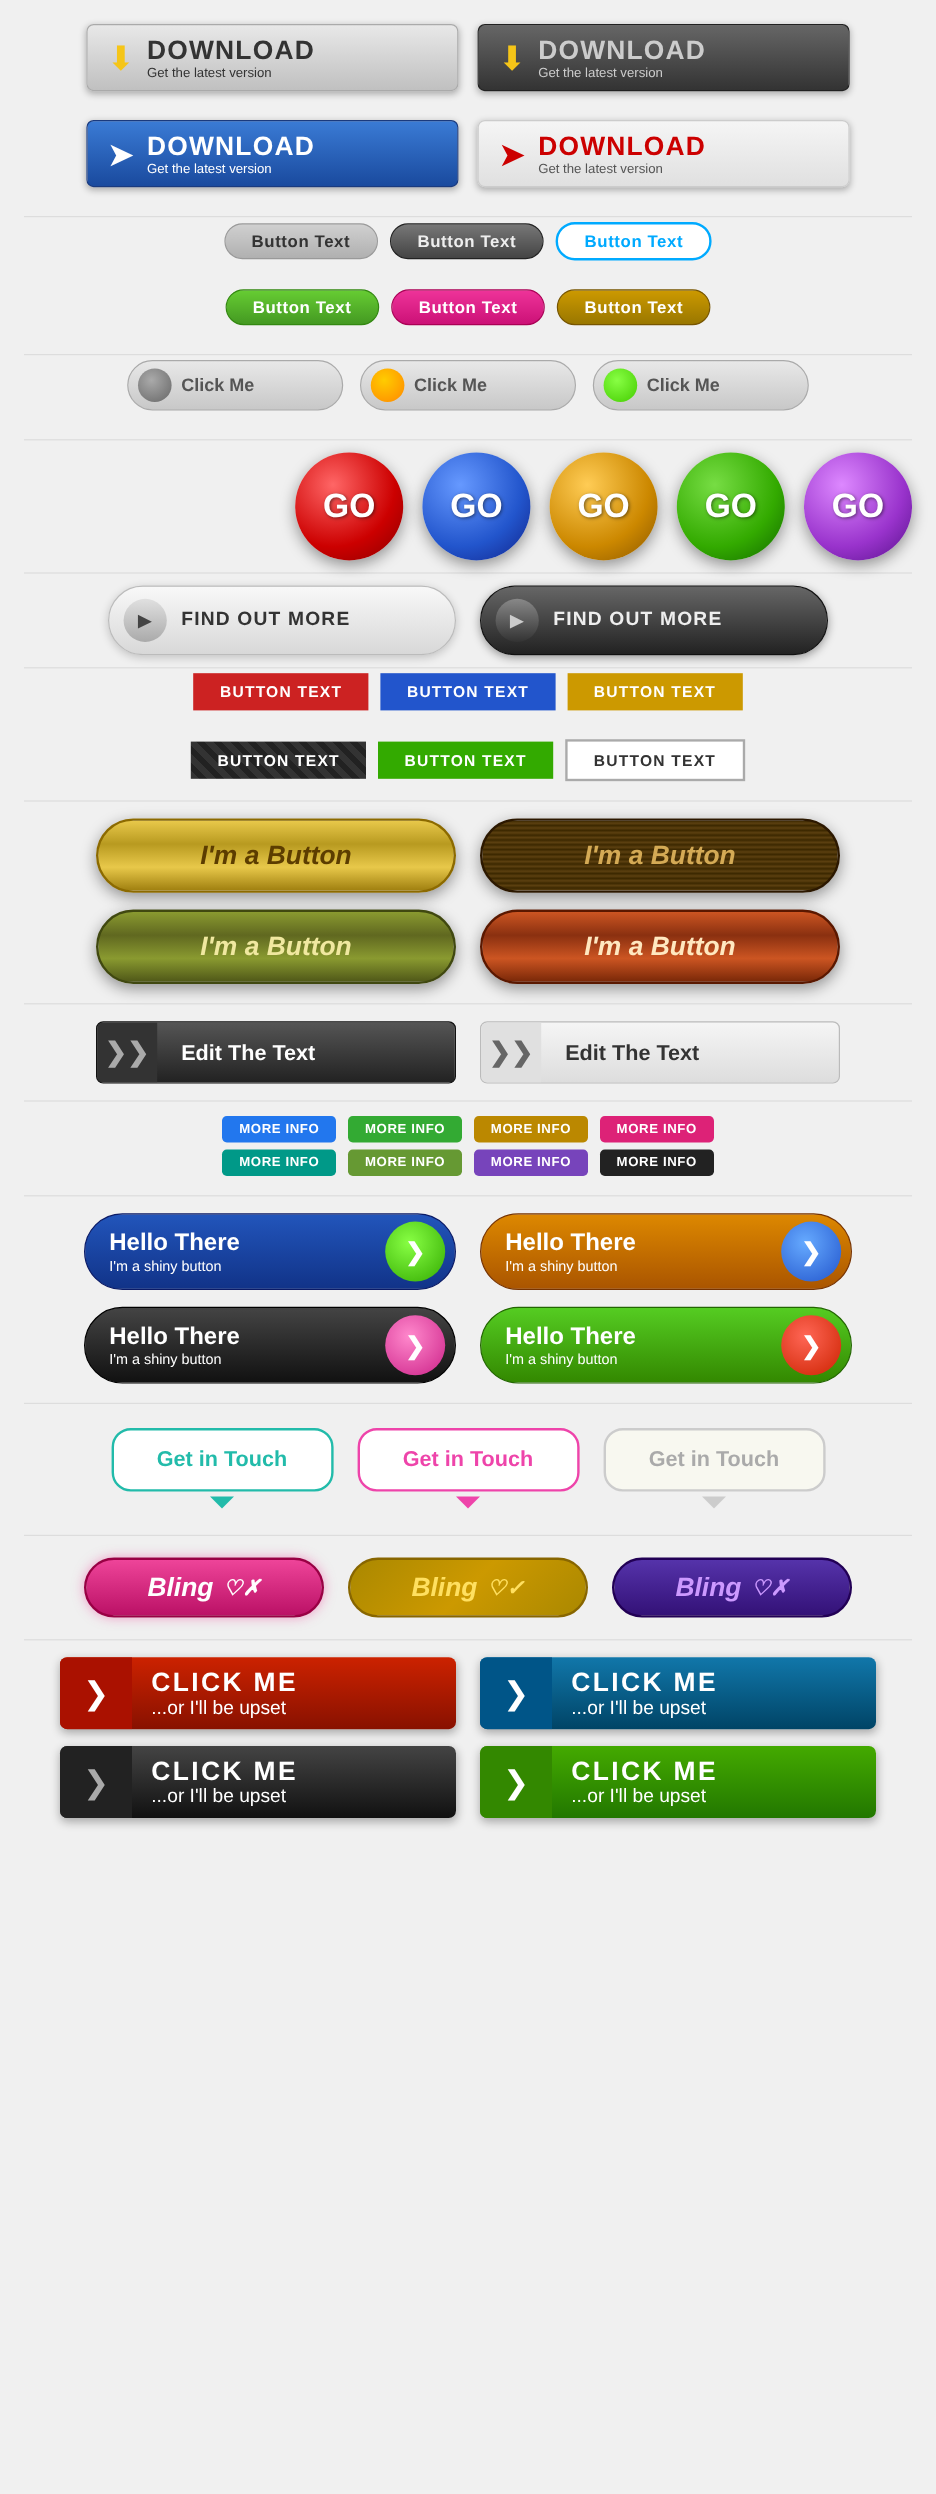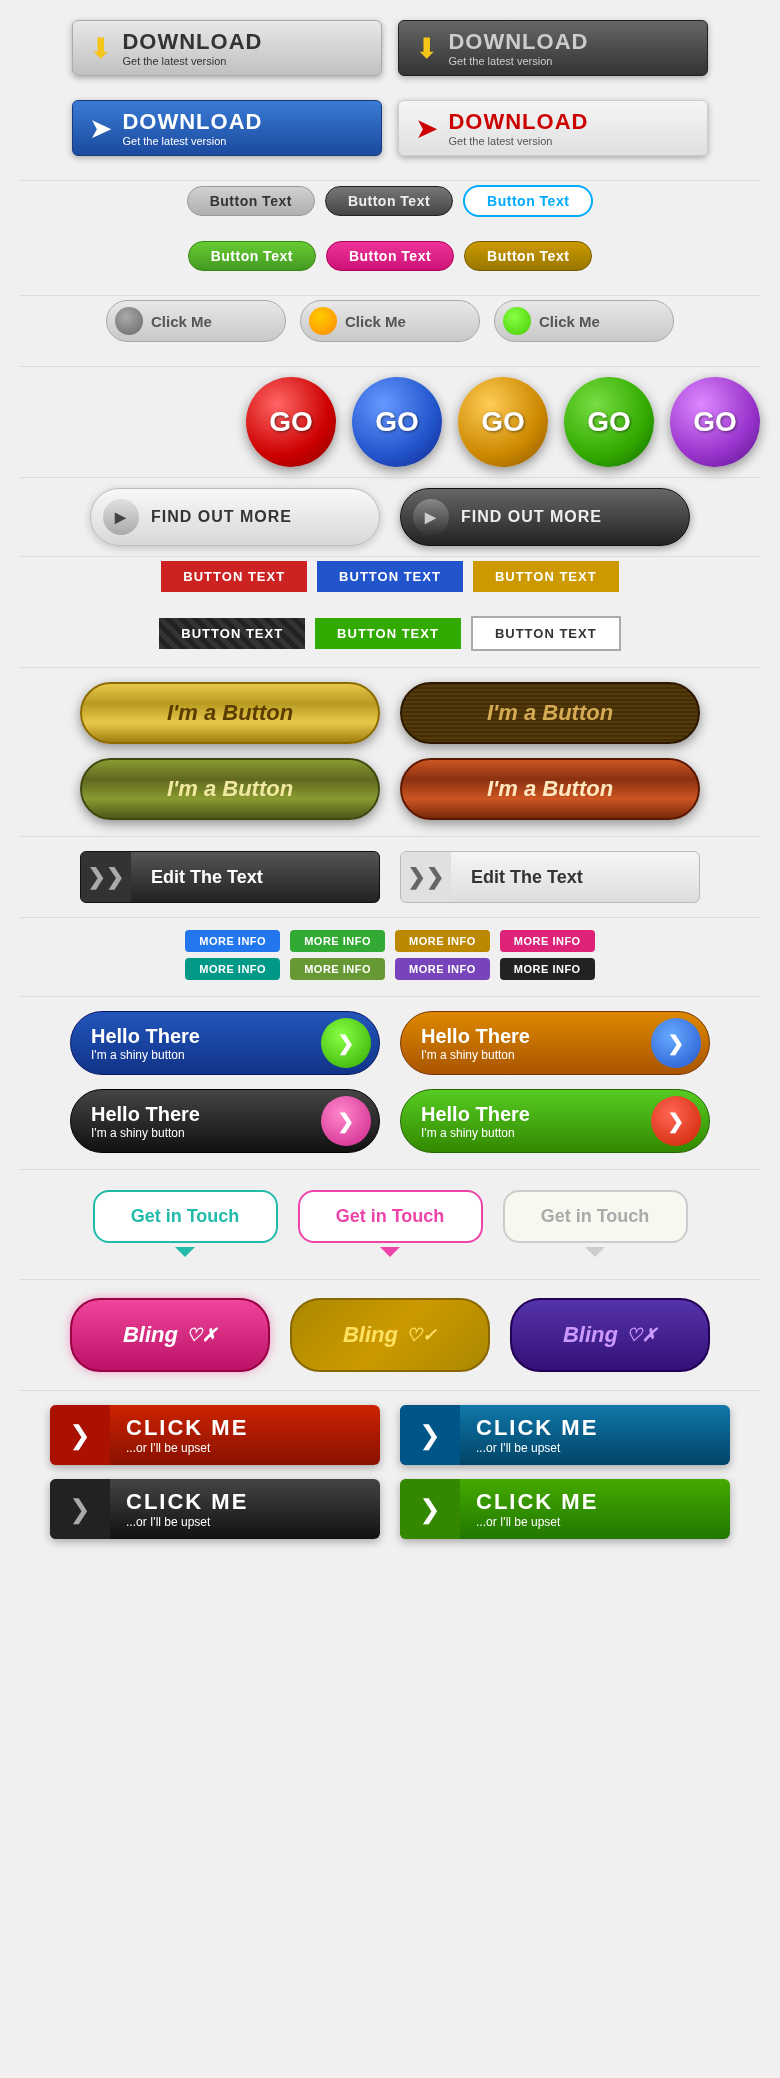--- a/index.html
+++ b/index.html
@@ -388,21 +388,21 @@
       background: #f8f8f0;
       color: #aaa;
       border: 2px solid #ccc;
     }
     .speech-light::after { border-color: #ccc transparent transparent; }
 
     
     .bling-btn {
       display: flex; align-items: center; gap: 8px;
       border-radius: 30px;
-      padding: 22px 22px;
+      padding: 10px 22px;
       font-size: 22px;
       font-style: italic;
       font-weight: 900;
       cursor: pointer;
       width: 200px;
       justify-content: center;
     }
     .bling-pink {
       background: linear-gradient(to bottom, #ee4499, #bb1166);
       color: white;
@@ -438,21 +438,21 @@
     .click-text-box {
       padding: 0 16px;
       flex: 1;
     }
     .click-main-text {
       font-size: 22px;
       font-weight: 900;
       letter-spacing: 2px;
     }
     .click-sub-text {
-      font-size: 12px;
+      font-size: 16px;
     }
 
     .clickme-red {
       background: linear-gradient(to bottom, #cc2200, #881100);
     }
     .clickme-red .click-arrow-box { background: #aa1100; color: white; }
     .clickme-red .click-text-box { color: white; }
 
     .clickme-teal {
       background: linear-gradient(to bottom, #1177aa, #004466);

